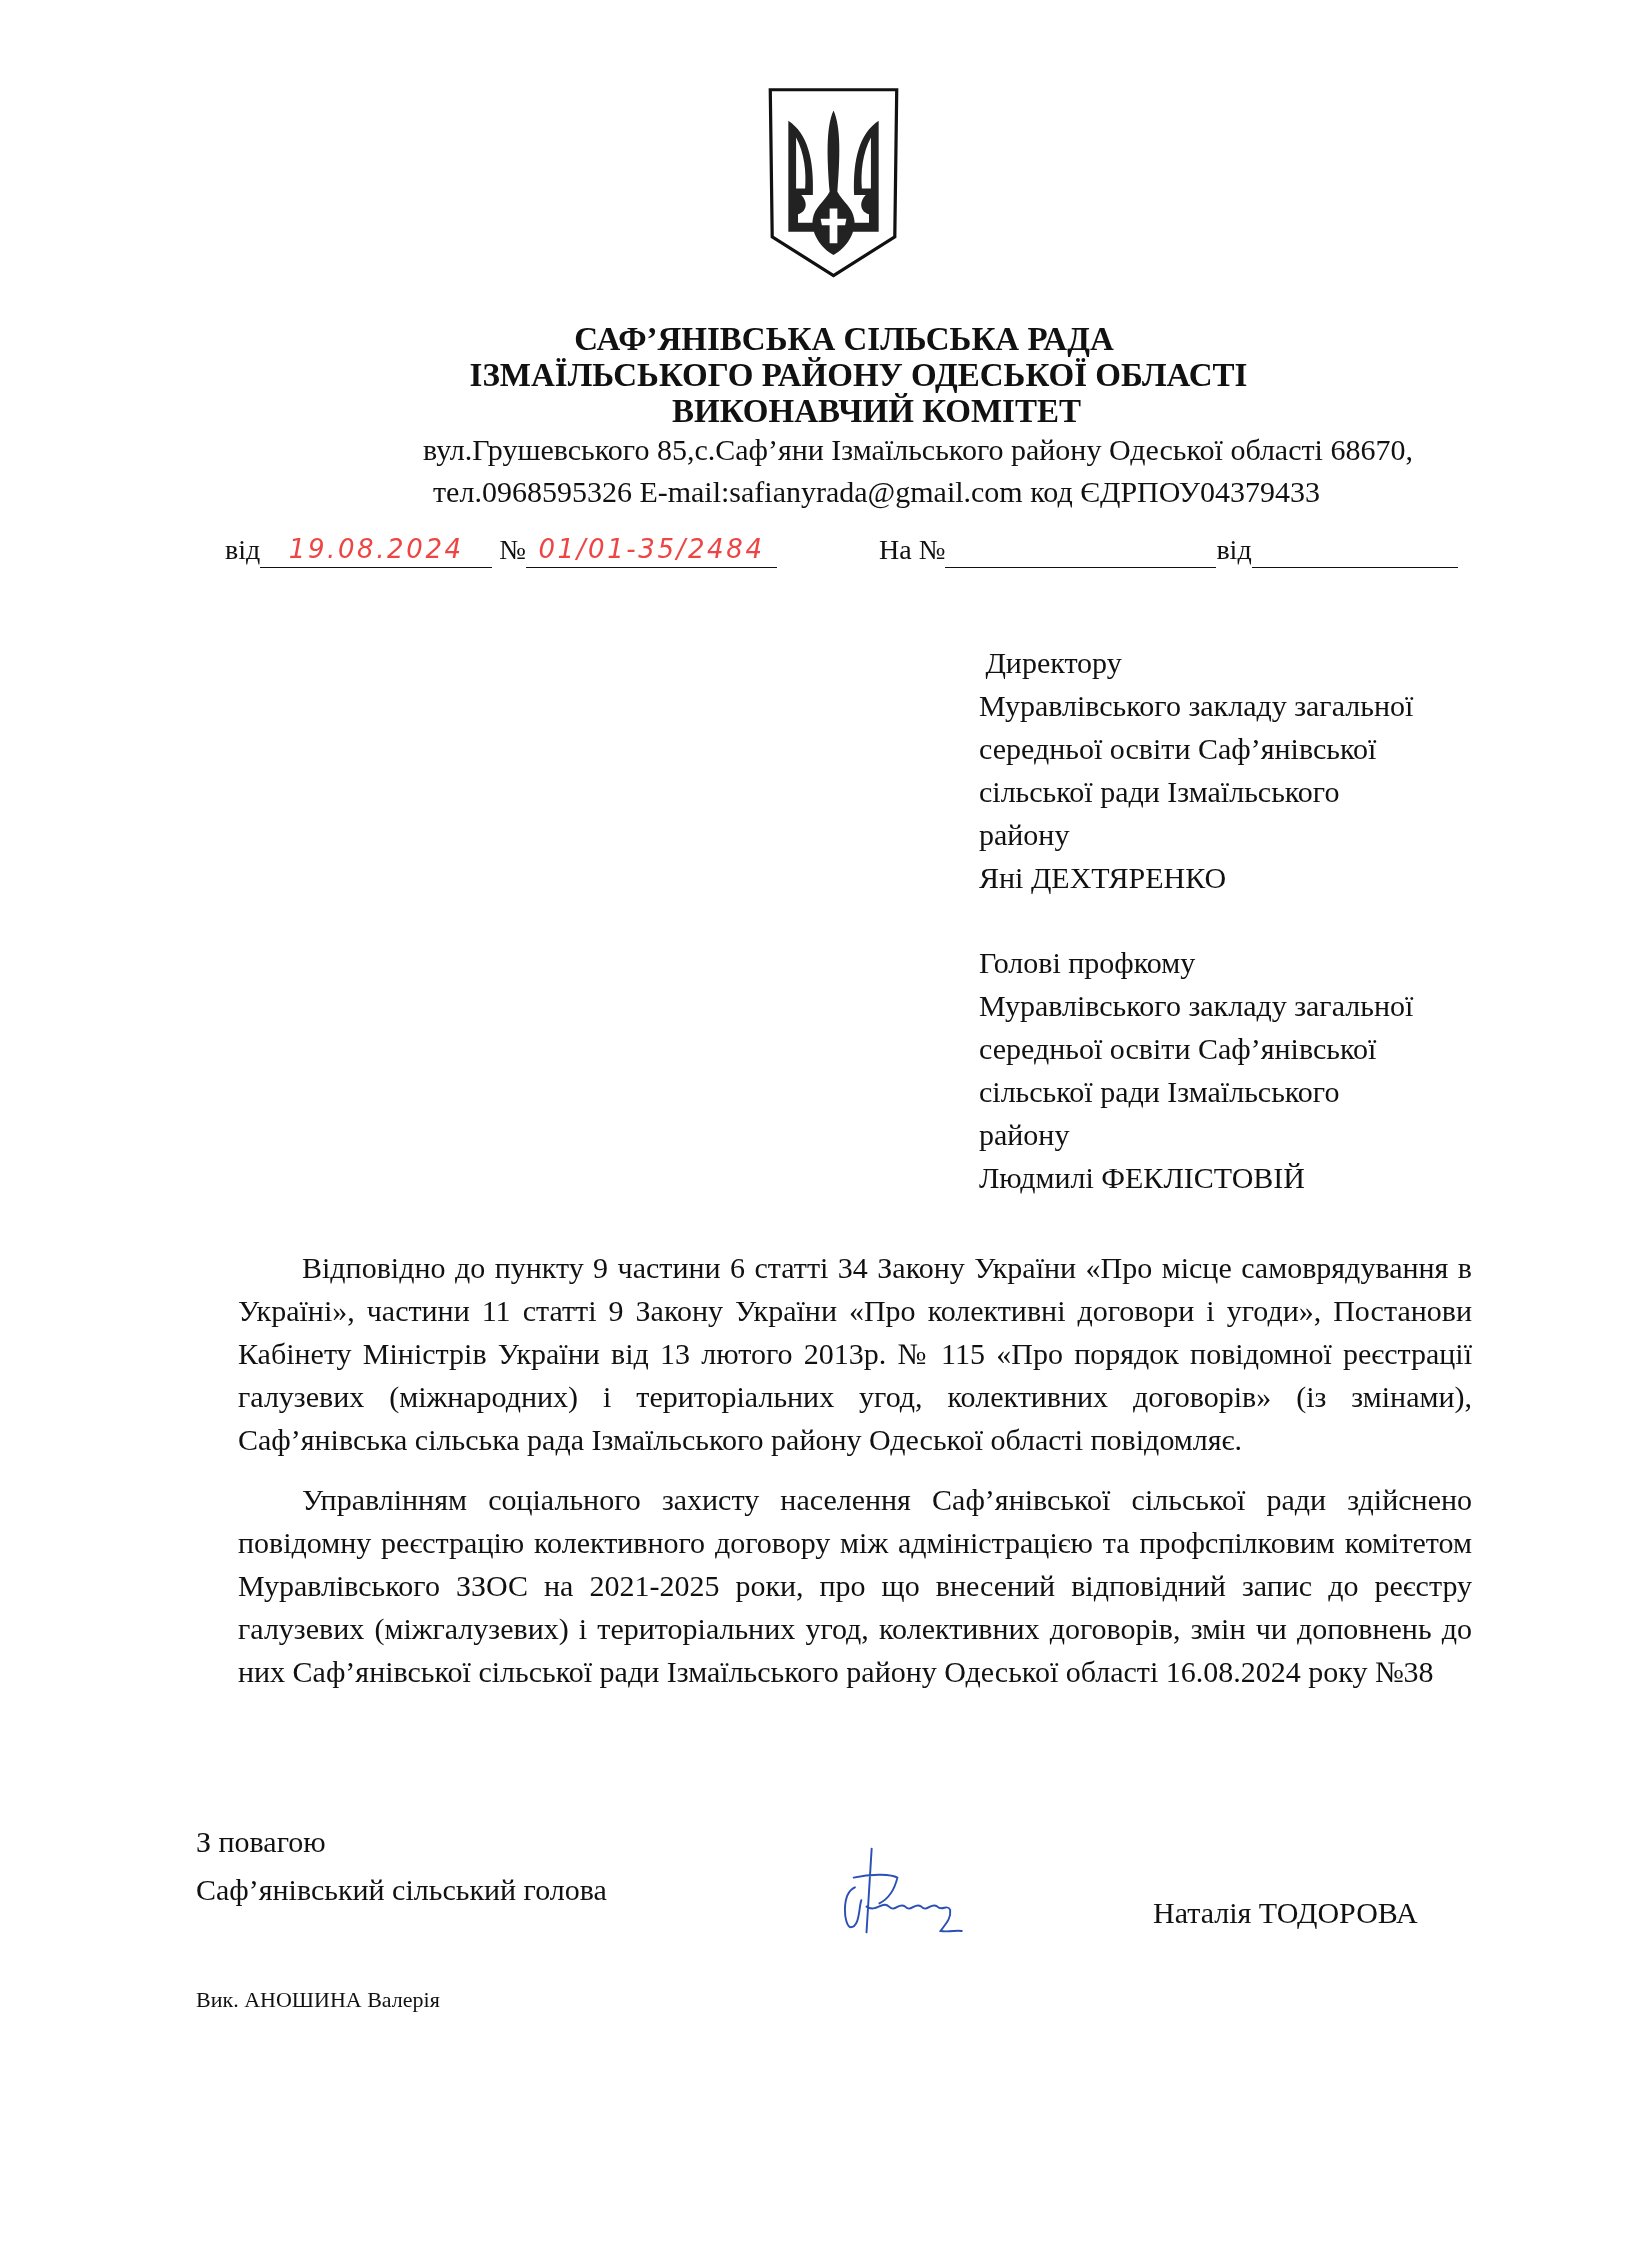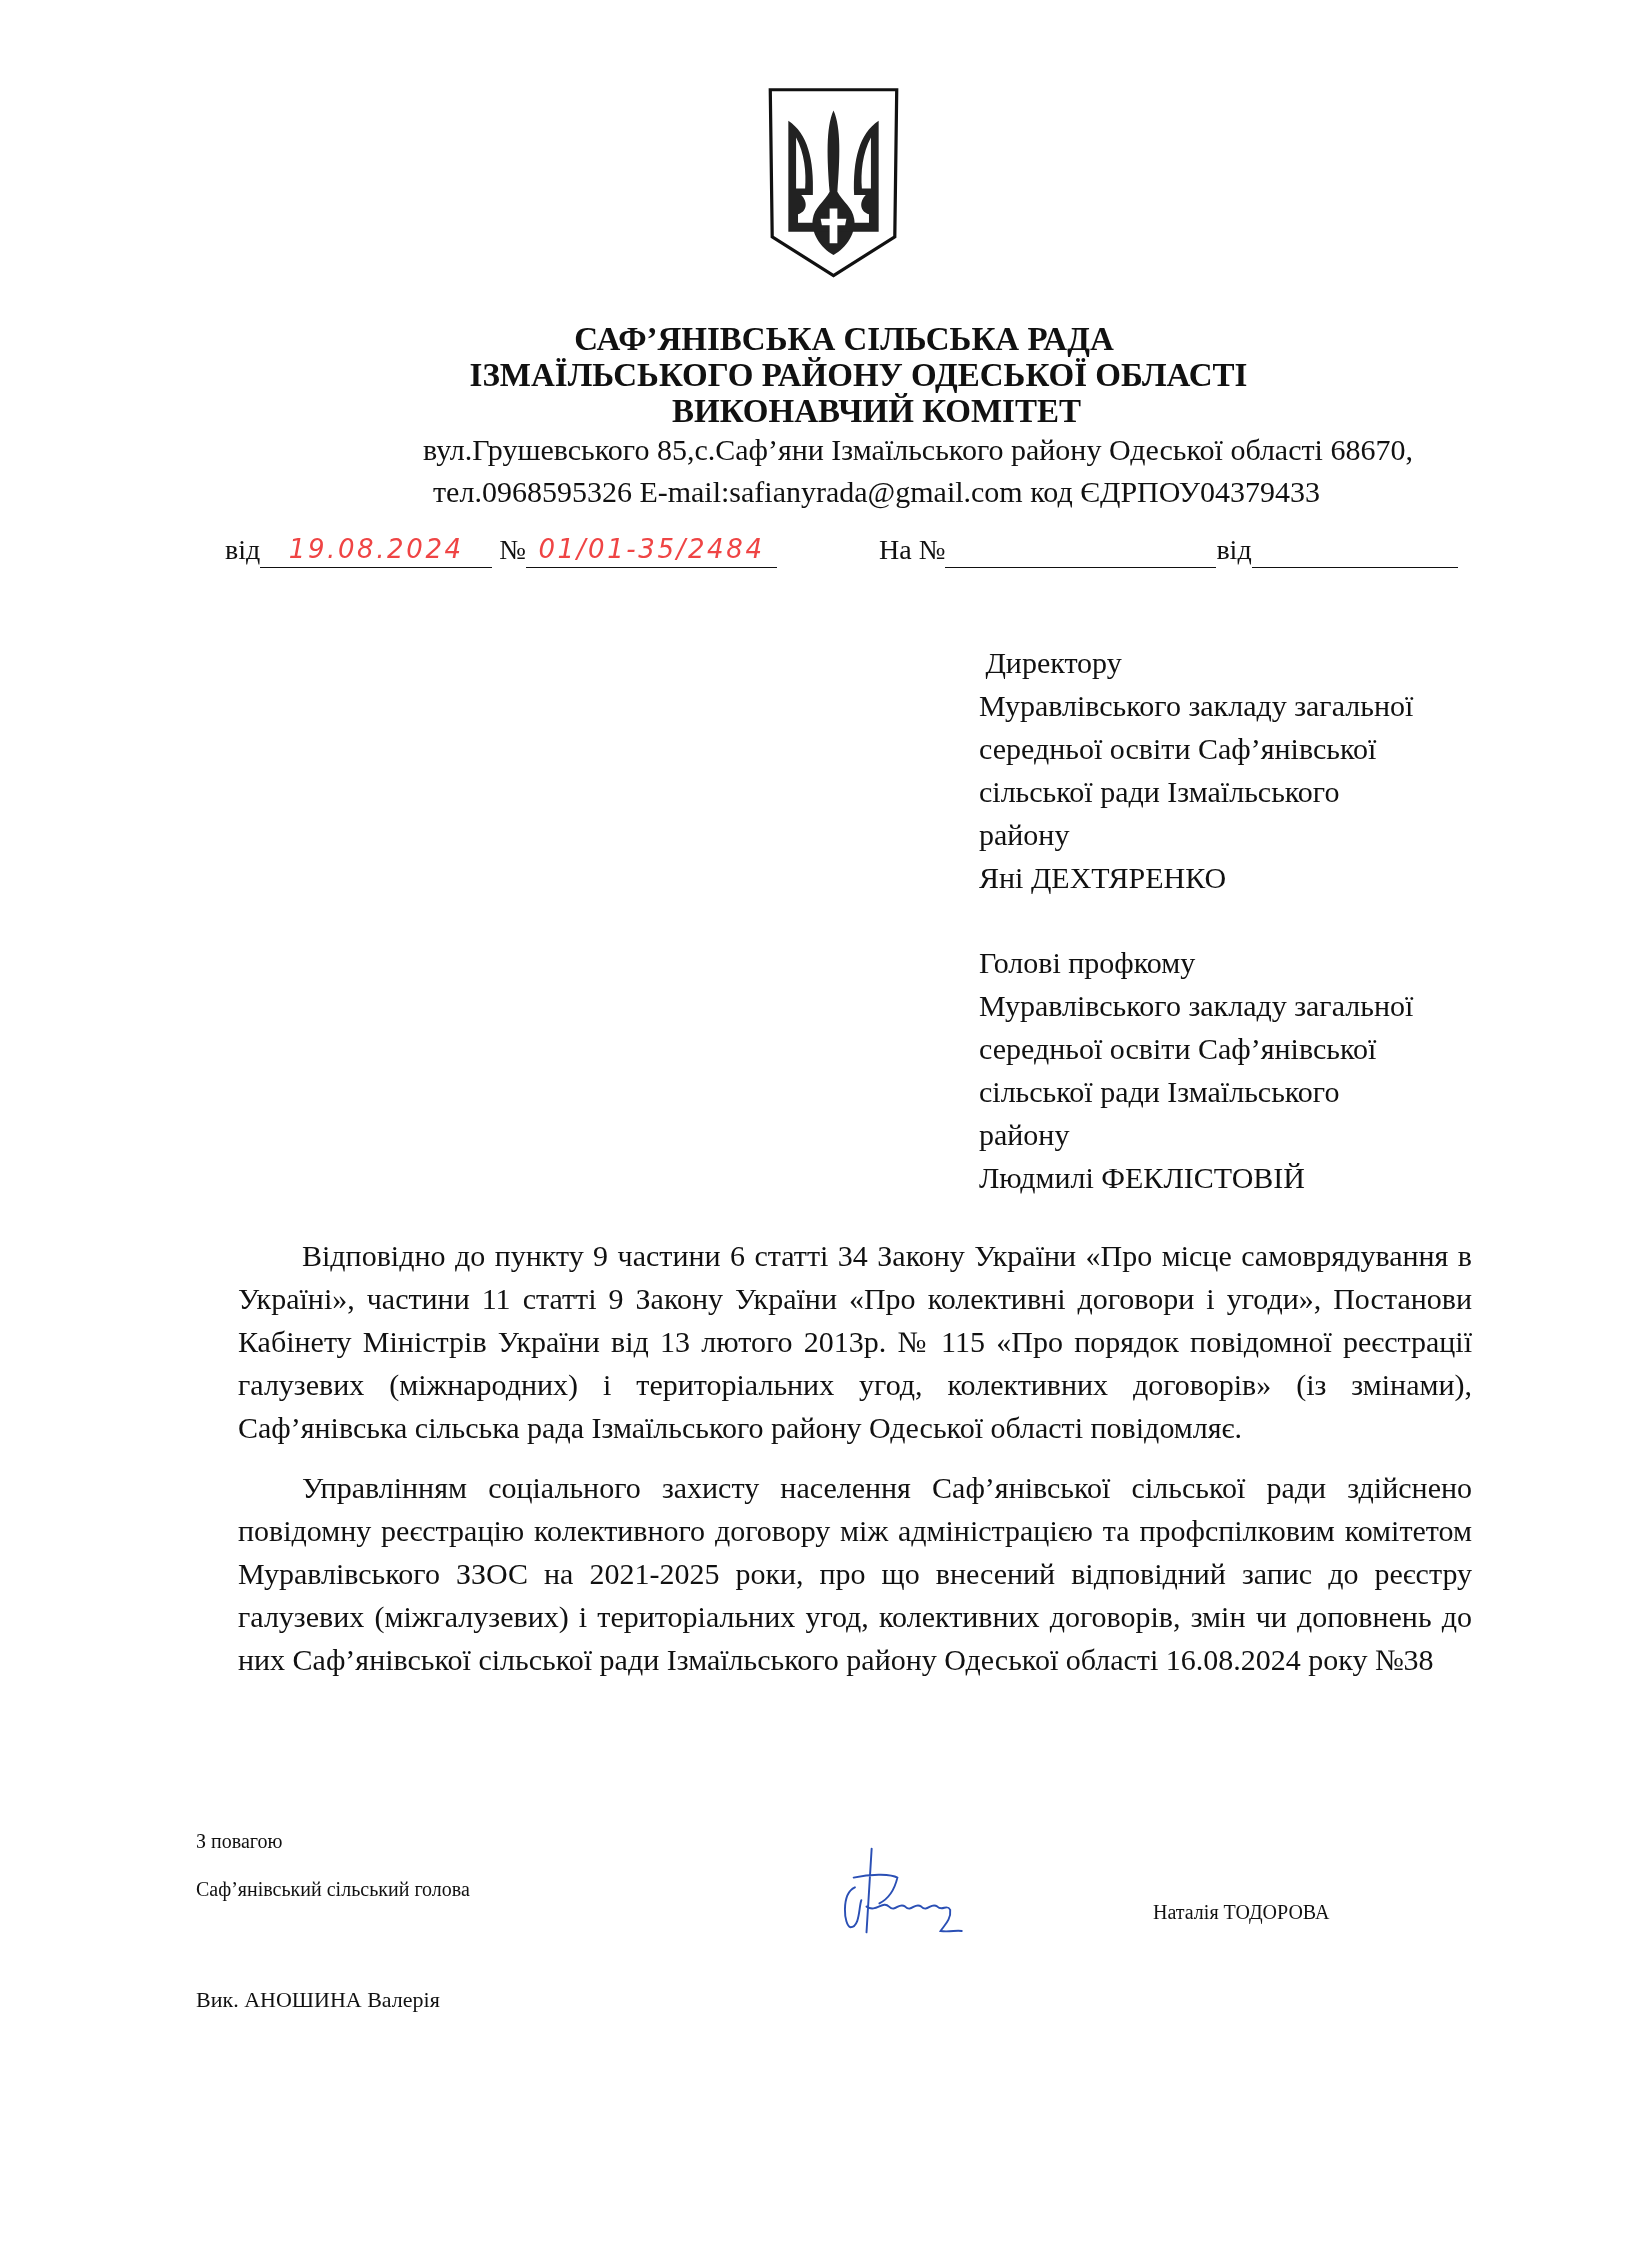--- a/index.html
+++ b/index.html
@@ -15,22 +15,22 @@
   .hdr3 { top: 392px; padding-left: 110px; box-sizing: border-box; }
   .addr { left: 0; width: 1643px; text-align: center; font-size: 30px; line-height: 36px; }
   .addr1 { top: 432px; padding-left: 193px; box-sizing: border-box; text-align: center; }
   .addr2 { top: 474px; padding-left: 110px; box-sizing: border-box; }
   .refline { top: 531px; font-size: 28px; line-height: 36px; }
   .hand { font-family: "DejaVu Sans", sans-serif; font-style: italic; color: #ef4444; font-size: 26px; letter-spacing: 2.6px; }
   .uline { display: inline-block; border-bottom: 1.9px solid #111; text-align: center; vertical-align: bottom; }
   .recip { left: 979px; font-size: 30px; line-height: 43px; }
   .recip div { white-space: nowrap; }
   .body-text { left: 245px; width: 1224px; font-size: 30px; line-height: 43px; text-align: justify; }
-  .body-text p { margin: 0 0 17px 0; text-indent: 64px; }
-  .closing { font-size: 20px; line-height: 43px; }
+  .body-text p { margin: 12px 0 17px 0; text-indent: 64px; }
+  .closing { font-size: 30px; line-height: 43px; }
   .exec { font-size: 22px; }
   .sig { left: 815px; top: 1842px; width: 206px; height: 97px; }
 </style>
 </head>
 <body>
 
 <div class="abs emblem">
   <svg viewBox="0 0 220 310" width="143" height="200">
     <path d="M12 12 L208 12 L205 240 L110 300 L15 240 Z" fill="#fff" stroke="#111" stroke-width="5"></path>
     <path d="M110 44 C 98 70, 100 120, 104 170 C 96 185, 80 195, 78 212 C 74 232, 90 258, 110 268 C 130 258, 146 232, 142 212 C 140 195, 124 185, 116 170 C 120 120, 122 70, 110 44 Z" fill="#222"></path>

